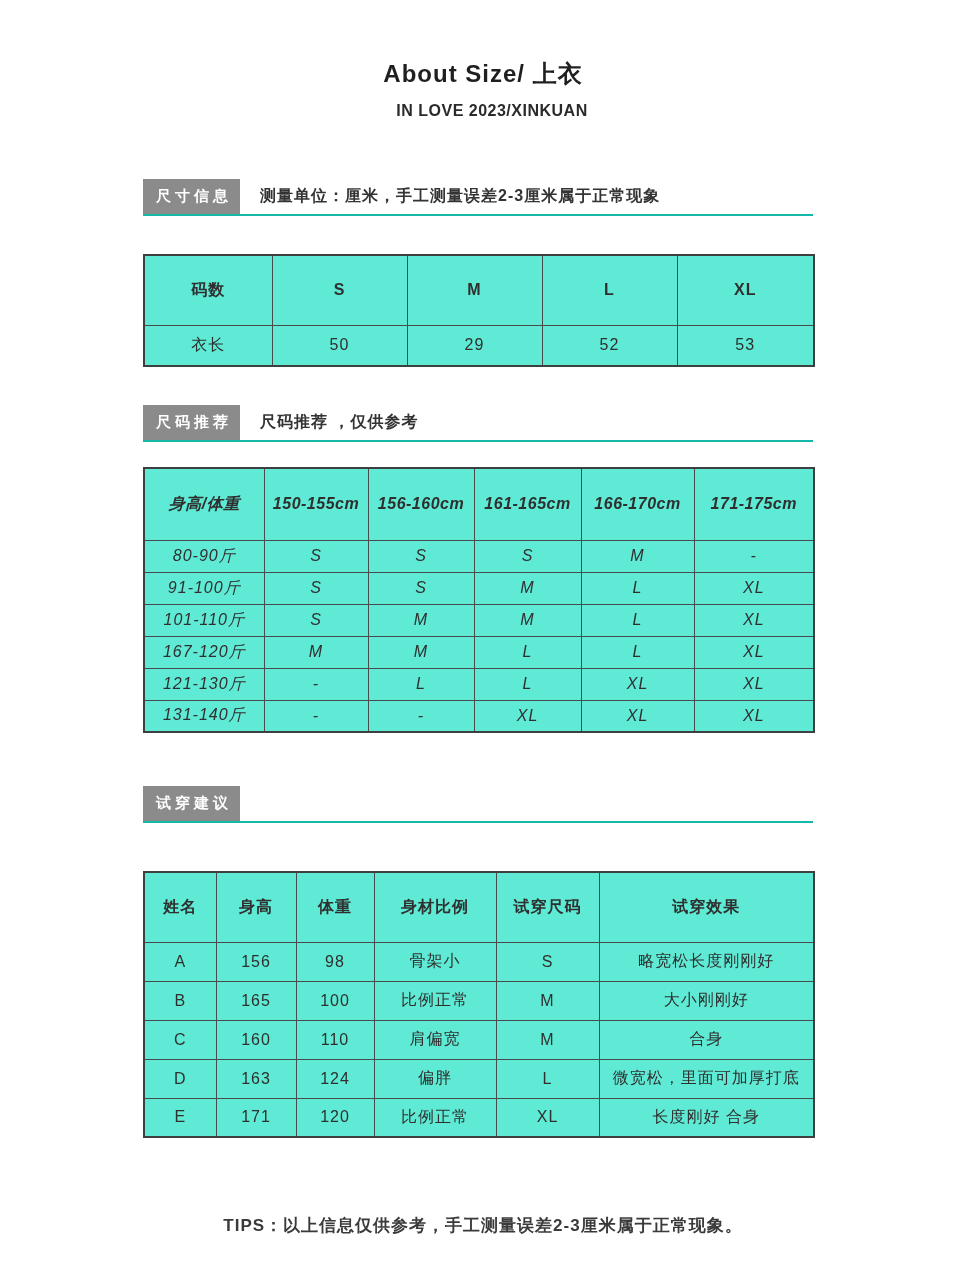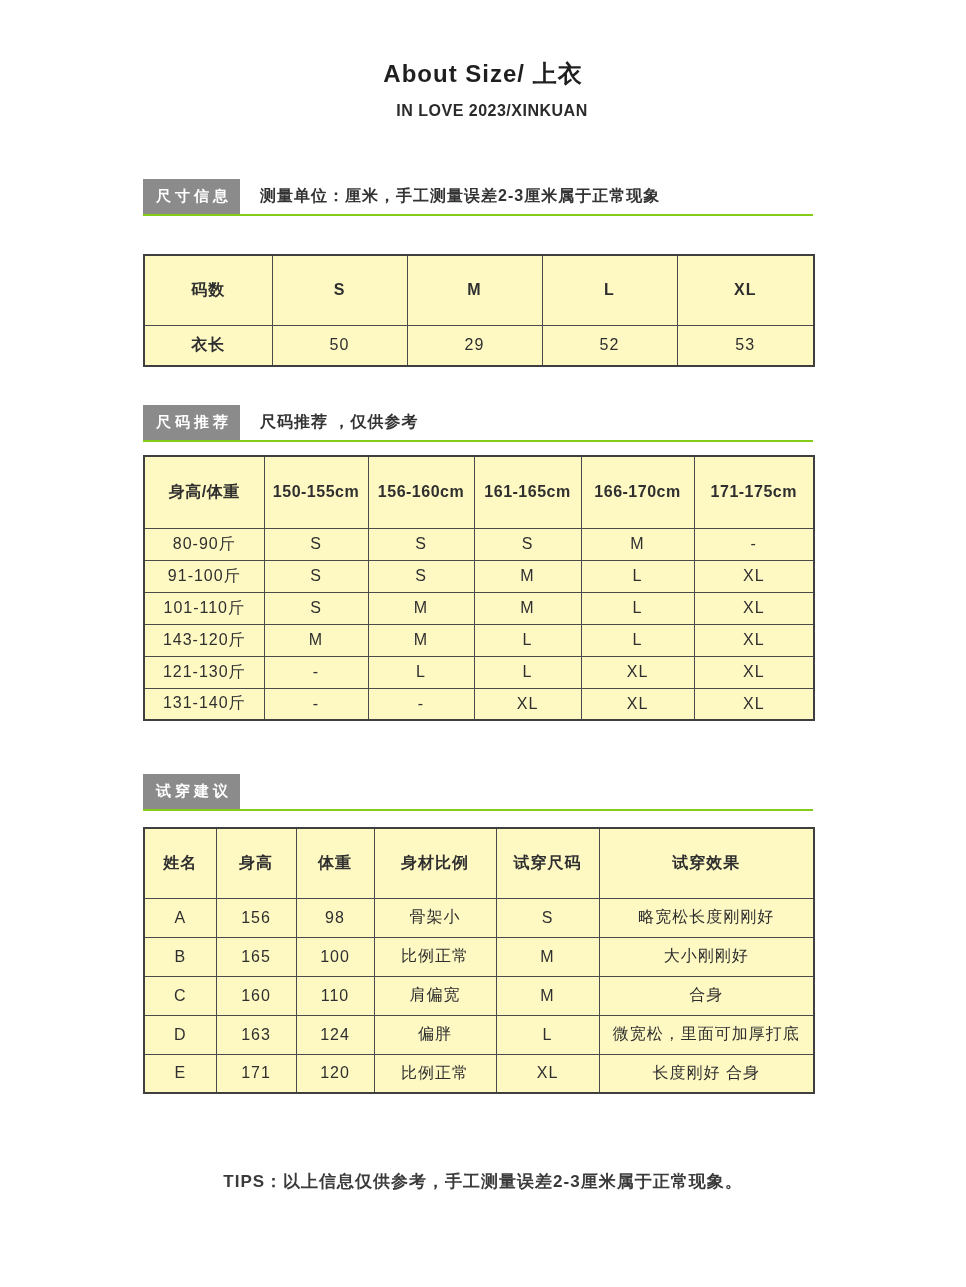--- a/index.html
+++ b/index.html
@@ -30,21 +30,21 @@
     letter-spacing: 0.5px;
     color: #2a2a2a;
     padding-left: 18px;
   }
 
   .content { width: 670px; margin-left: 143px; }
 
   .section-header {
     display: flex;
     align-items: stretch;
-    border-bottom: 2px solid #84cc16;
+    border-bottom: 2px solid #14b8a6;
   }
   .sec-1 { margin-top: 59px; }
   .sec-2 { margin-top: 38px; }
   .sec-3 { margin-top: 53px; }
   .badge {
     display: inline-block;
     background: #8b8b8b;
     color: #ffffff;
     font-size: 15px;
     font-weight: bold;
@@ -60,45 +60,45 @@
     color: #333333;
     letter-spacing: 1px;
     white-space: nowrap;
   }
 
   table {
     width: 670px;
     table-layout: fixed;
     border-collapse: collapse;
     border: 2px solid #3f3f3f;
-    background: #fef9c3;
+    background: #5eead4;
   }
   th, td {
     border: 1px solid #4a4a4a;
     text-align: center;
     vertical-align: middle;
     font-size: 16px;
     color: #2f2f2f;
     overflow: hidden;
     white-space: nowrap;
   }
   th { font-weight: bold; letter-spacing: 1px; }
   td { font-weight: normal; letter-spacing: 1px; }
 
   #size-table { margin-top: 38px; }
   #size-table thead tr { height: 70px; }
   #size-table tbody tr { height: 41px; }
-  #size-table td:first-child { font-weight: bold; margin-top: 24px; }
-
-  #recommend-table { margin-top: 13px; }
+  #size-table td:first-child { font-weight: normal; margin-top: 24px; }
+
+  #recommend-table { margin-top: 25px; font-style: italic; }
   #recommend-table thead tr { height: 72px; }
   #recommend-table tbody tr { height: 32px; }
   #recommend-table th { letter-spacing: 0.5px; }
 
-  #fitting-table { margin-top: 16px; border-radius: 6px; }
+  #fitting-table { margin-top: 48px; border-radius: 6px; }
   #fitting-table thead tr { height: 70px; }
   #fitting-table tbody tr { height: 39px; }
 
   .tips {
     margin-top: 76px;
     text-align: center;
     font-size: 17px;
     font-weight: bold;
     letter-spacing: 1px;
     color: #3a3a3a;
@@ -190,21 +190,21 @@
           </tr>
           <tr>
             <td>101-110斤</td>
             <td>S</td>
             <td>M</td>
             <td>M</td>
             <td>L</td>
             <td>XL</td>
           </tr>
           <tr>
-            <td>143-120斤</td>
+            <td>167-120斤</td>
             <td>M</td>
             <td>M</td>
             <td>L</td>
             <td>L</td>
             <td>XL</td>
           </tr>
           <tr>
             <td>121-130斤</td>
             <td>-</td>
             <td>L</td>

